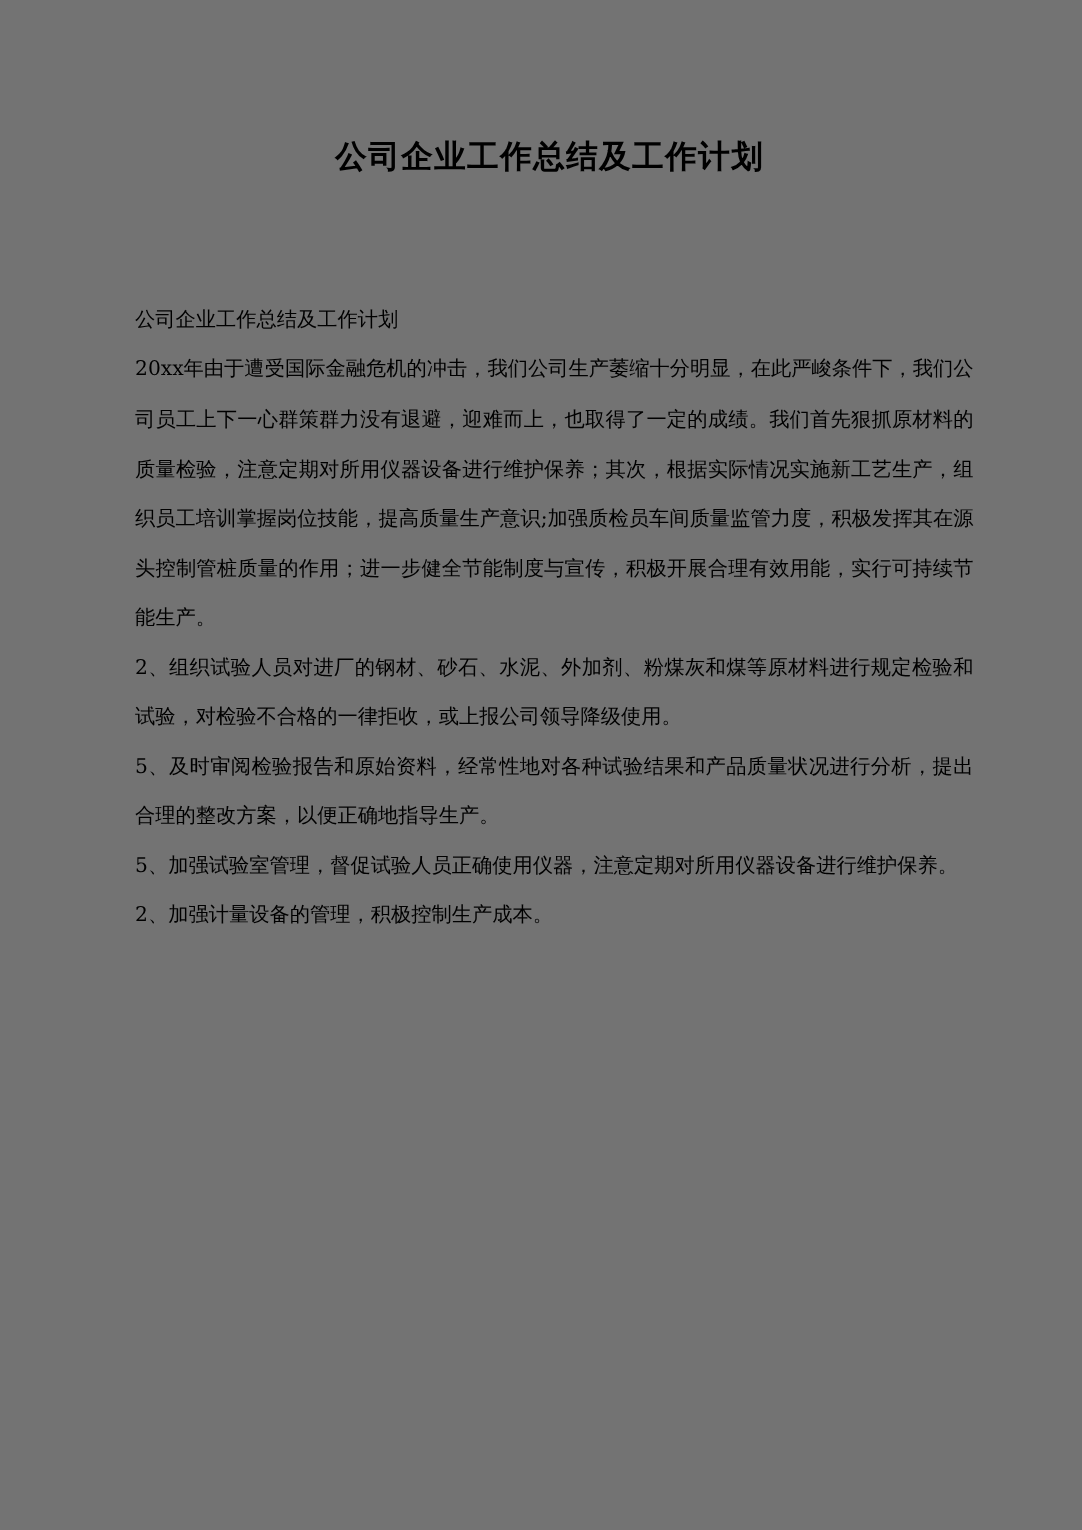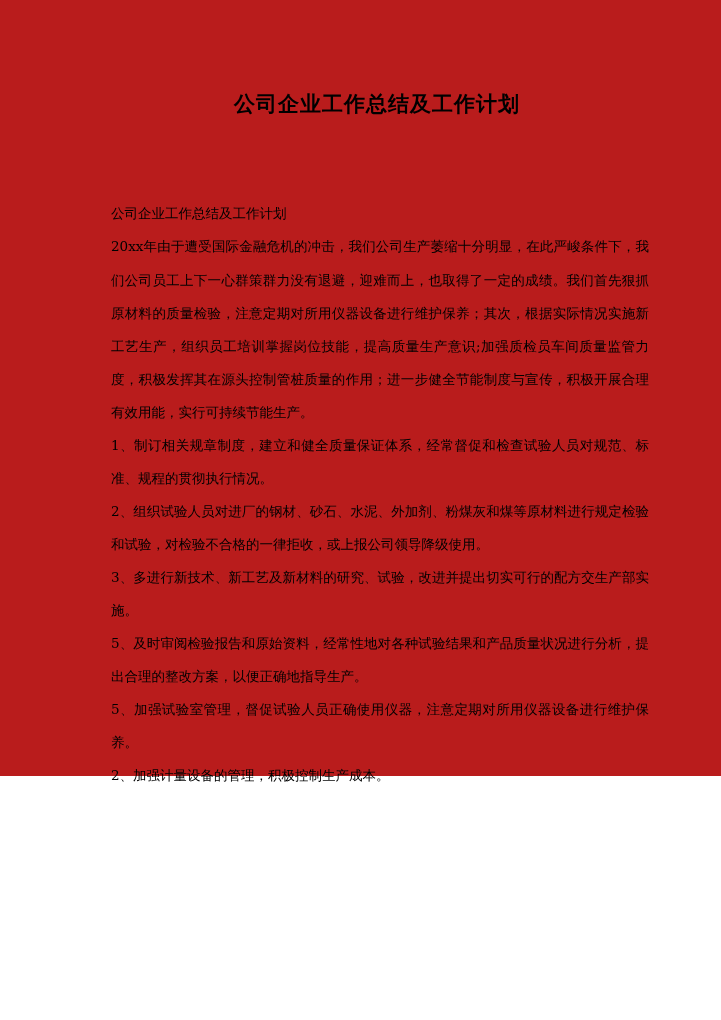--- a/index.html
+++ b/index.html
@@ -9,24 +9,24 @@
   }
   body {
     width: 721px;
     height: 1020px;
     font-family: "DejaVu Serif", "Liberation Serif", serif;
     color: #000000;
     overflow: hidden;
   }
   .page {
     width: 721px;
-    height: 776px;
+    height: 1020px;
     box-sizing: border-box;
-    padding: 66px 72px 40px 105px;
-    background: #b91c1c;
+    padding: 66px 72px 40px 84px;
+    background: #737373;
     position: relative;
   }
   .doc-title {
     text-align: center;
     font-size: 21px;
     font-weight: bold;
     letter-spacing: 1px;
     margin: 24px 0 0 0;
     line-height: 1.4;
     font-family: "DejaVu Sans", "Liberation Sans", sans-serif;
@@ -50,21 +50,19 @@
 </head>
 <body>
 
 <div class="page">
 
   <h1 class="doc-title">公司企业工作总结及工作计划</h1>
 
   <div class="body-block">
     <p class="para indent">公司企业工作总结及工作计划</p>
     <p class="para indent">20xx年由于遭受国际金融危机的冲击，我们公司生产萎缩十分明显，在此严峻条件下，我们公司员工上下一心群策群力没有退避，迎难而上，也取得了一定的成绩。我们首先狠抓原材料的质量检验，注意定期对所用仪器设备进行维护保养；其次，根据实际情况实施新工艺生产，组织员工培训掌握岗位技能，提高质量生产意识;加强质检员车间质量监管力度，积极发挥其在源头控制管桩质量的作用；进一步健全节能制度与宣传，积极开展合理有效用能，实行可持续节能生产。</p>
-    <p class="para indent">1、制订相关规章制度，建立和健全质量保证体系，经常督促和检查试验人员对规范、标准、规程的贯彻执行情况。</p>
     <p class="para indent">2、组织试验人员对进厂的钢材、砂石、水泥、外加剂、粉煤灰和煤等原材料进行规定检验和试验，对检验不合格的一律拒收，或上报公司领导降级使用。</p>
-    <p class="para indent">3、多进行新技术、新工艺及新材料的研究、试验，改进并提出切实可行的配方交生产部实施。</p>
     <p class="para indent">5、及时审阅检验报告和原始资料，经常性地对各种试验结果和产品质量状况进行分析，提出合理的整改方案，以便正确地指导生产。</p>
     <p class="para indent">5、加强试验室管理，督促试验人员正确使用仪器，注意定期对所用仪器设备进行维护保养。</p>
     <p class="para indent">2、加强计量设备的管理，积极控制生产成本。</p>
   </div>
 
 </div>
 
 </body></html>

